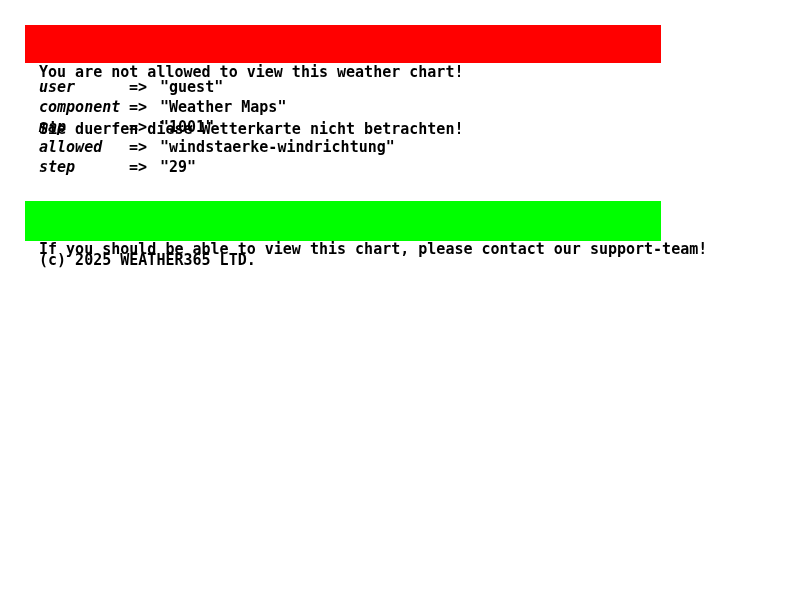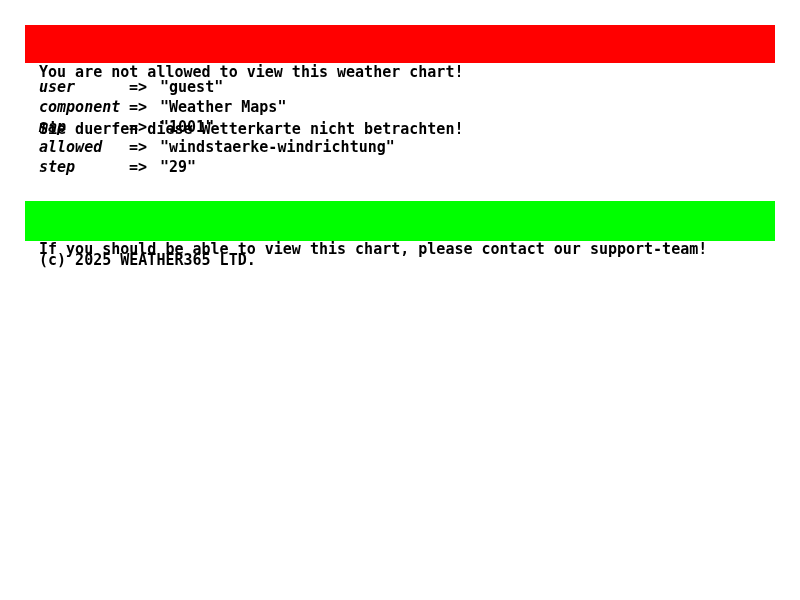--- a/index.html
+++ b/index.html
@@ -11,21 +11,21 @@
     height: 600px;
     background: #ffffff;
     overflow: hidden;
     font-family: "DejaVu Sans Mono", monospace;
     font-weight: bold;
     font-size: 15px;
     color: #000000;
   }
   .banner {
     margin-left: 25px;
-    width: 750px;
+    width: 636px;
     box-sizing: border-box;
     padding: 0 14px;
     line-height: 19px;
     white-space: pre;
   }
   .banner-red {
     margin-top: 25px;
     height: 38px;
     background: #ff0000;
   }

